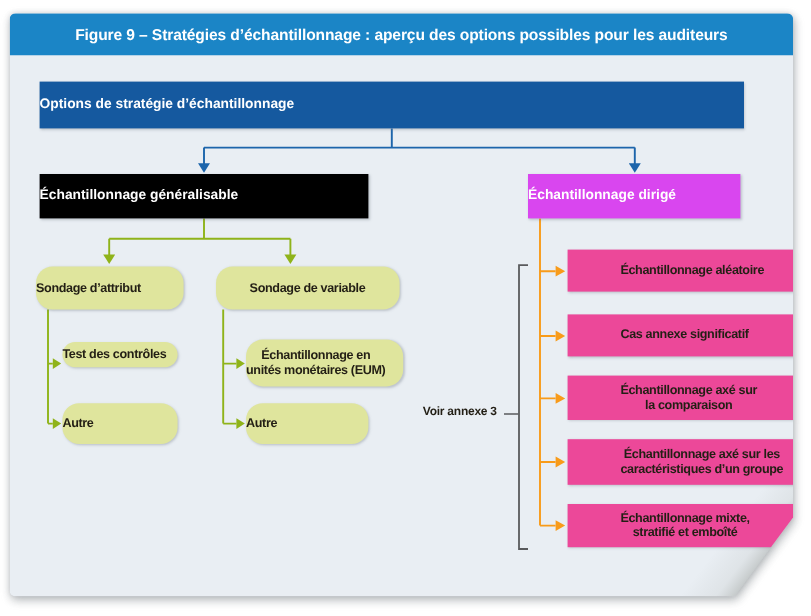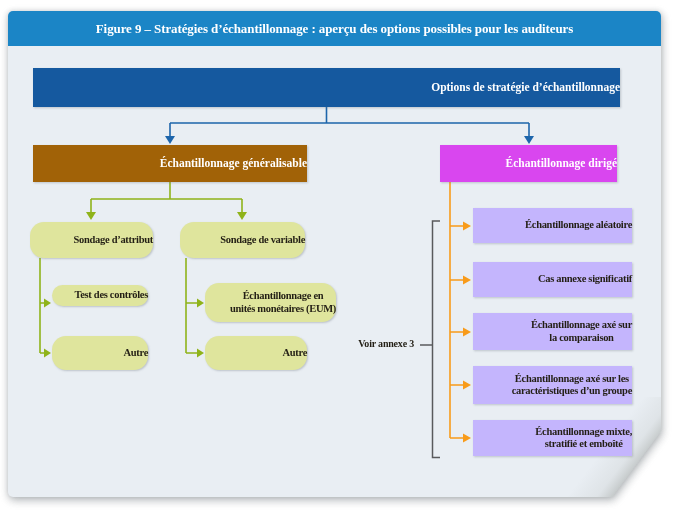--- a/index.html
+++ b/index.html
@@ -3,48 +3,47 @@
 <meta charset="utf-8">
 <style>
   html,body{margin:0;padding:0;}
   .page{
     position:relative;width:676px;height:513px;background:#ffffff;
     font-family:"Liberation Sans", sans-serif;overflow:hidden;
   }
   .card-wrap{
     position:absolute;left:8px;top:11px;
     filter:drop-shadow(1px 3px 4px rgba(105,112,118,.45)) drop-shadow(0 0 2px rgba(120,125,130,.25));
-    font-family:Liberation Serif, serif;
   }
   .card{
     position:relative;width:653px;height:486px;background:#e9eef3;
     border-radius:5px;
     clip-path:polygon(0 0,653px 0,653px 420px,604px 486px,0 486px);
   }
   .titlebar{
     position:absolute;left:0;top:0;width:653px;height:35px;background:#1b85c6;
     border-radius:5px 5px 0 0;display:flex;align-items:center;justify-content:center;
     color:#ffffff;font-weight:bold;font-size:13px;letter-spacing:-0.1px;
   }
   svg.connectors{position:absolute;left:0;top:0;pointer-events:none;}
   .node{
-    position:absolute;display:flex;align-items:center;justify-content:flex-end;
+    position:absolute;display:flex;align-items:center;justify-content:flex-start;
     text-align:center;font-weight:bold;line-height:1.18;
     box-shadow:1px 1px 2px rgba(110,118,128,.35);
   }
   .nlabel{white-space:pre-line;display:block;}
   .lvl1{color:#ffffff;font-size:11.5px;}
   .small{font-size:10.5px;letter-spacing:-0.3px;color:#231f15;}
   .n-root {left:25px; top:57px; width:587px;height:39px;background:#15599f;}
-  .n-gen  {left:25px; top:134px;width:274px;height:37px;background:#a16207;}
+  .n-gen  {left:25px; top:134px;width:274px;height:37px;background:#000000;}
   .n-dir  {left:432px;top:134px;width:177px;height:37px;background:#d946ef;}
   .green-light{background:#dfe59d;border-radius:14px;}
-  .orange-light{background:#c4b5fd;}
+  .orange-light{background:#ec4899;padding-left:44px;}
   .n-attr  {left:22px; top:211px;width:123px;height:36px;}
-  .n-var   {left:172px;top:211px;width:125px;height:36px;}
+  .n-var   {left:172px;top:211px;width:125px;height:36px;padding-left:28px;}
   .n-test  {left:44px; top:274px;width:96px; height:21px;}
   .n-autre1{left:44px; top:325px;width:96px; height:34px;}
   .n-eum   {left:197px;top:272px;width:131px;height:39px;}
   .n-autre2{left:197px;top:325px;width:102px;height:34px;}
   .n-alea  {left:465px;top:197px;width:159px;height:35px;}
   .n-cas   {left:465px;top:251px;width:159px;height:35px;}
   .n-comp  {left:465px;top:302px;width:159px;height:37px;}
   .n-grp   {left:465px;top:355px;width:159px;height:38px;}
   .n-mix   {left:465px;top:409px;width:159px;height:36px;}
   .annex{

